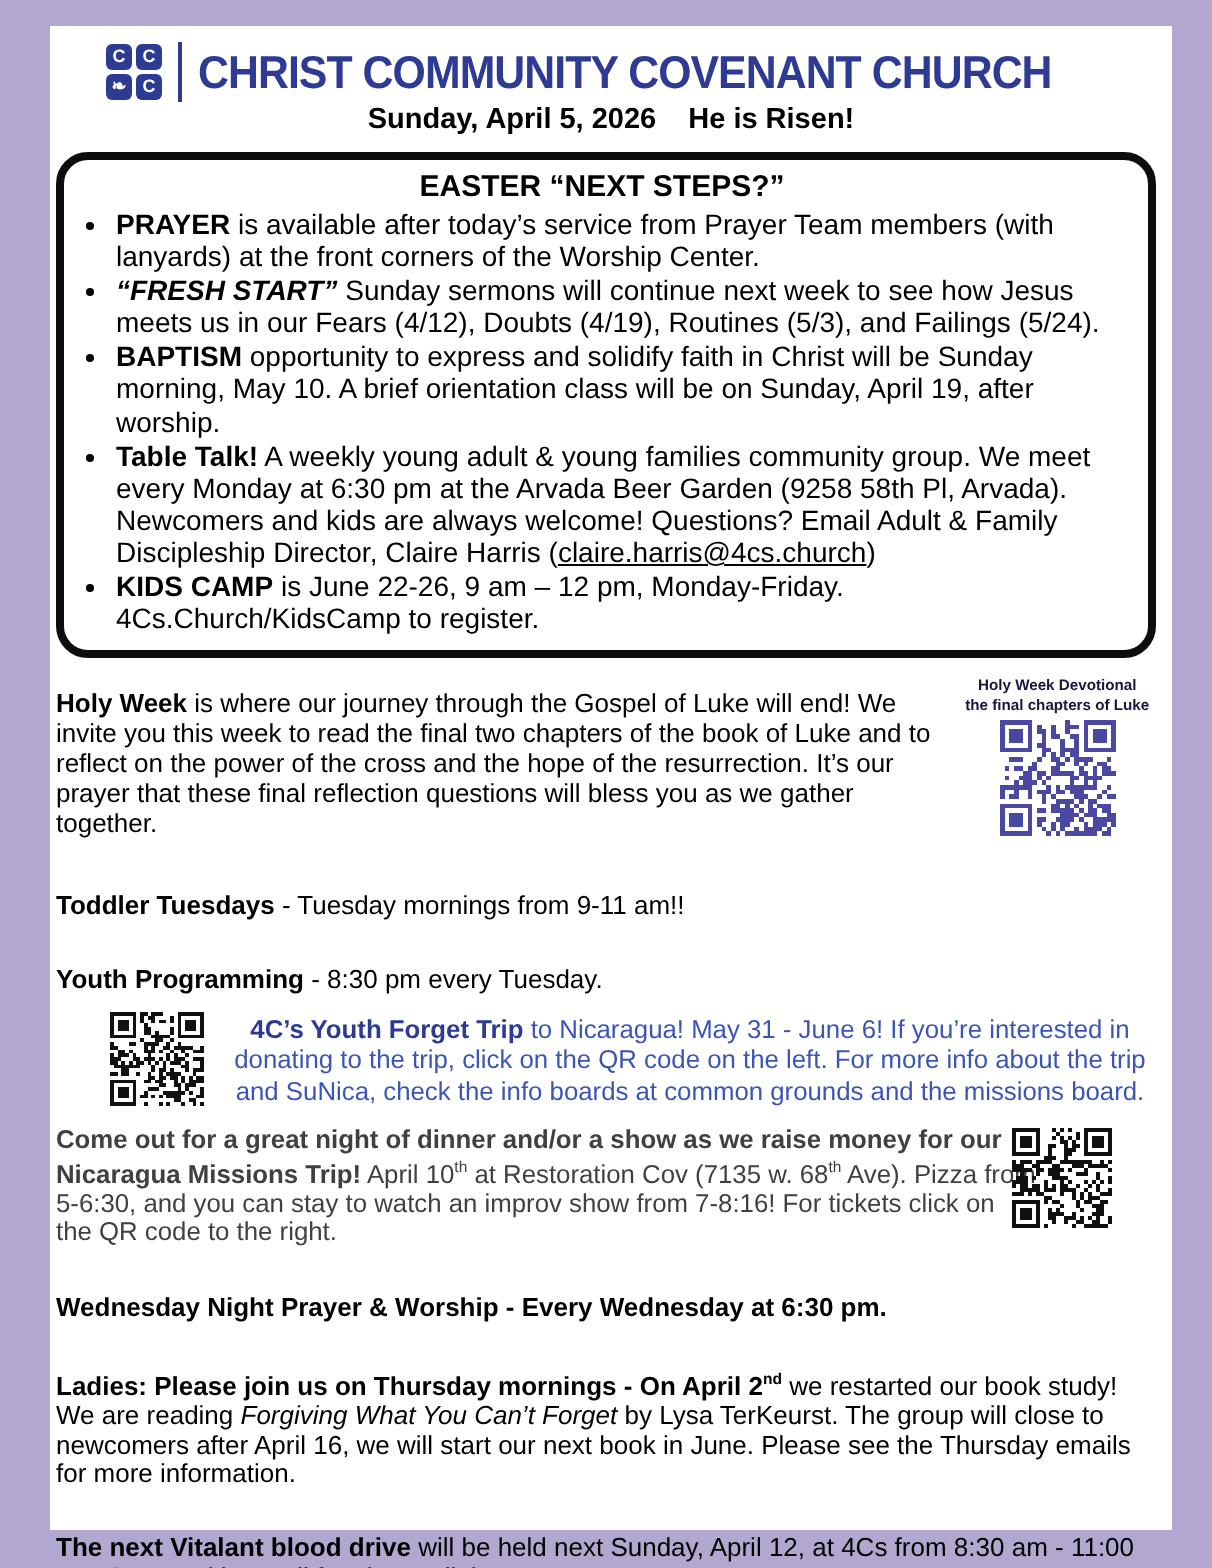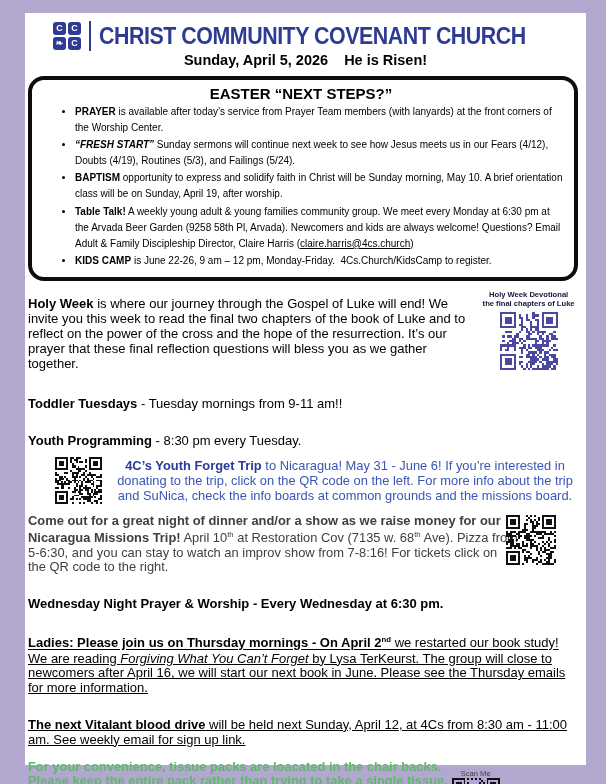--- a/index.html
+++ b/index.html
@@ -31,21 +31,21 @@
   }
   .date-row{text-align:center;font-size:14.5px;font-weight:bold;color:#000;margin-top:1px;}
   .date-row .tagline{margin-left:16px;}
   
   .easter-box{
     margin:3px 8px 0 3px;border:4.5px solid #0d0d0d;border-radius:16px;
     padding:3px 10px 7px 6px;
   }
   .box-title{margin:2px 0 2px;text-align:center;font-size:15px;font-weight:bold;color:#000;}
   .box-list{margin:0;padding-left:20px;}
-  .box-list li{font-size:10px;line-height:16.1px;color:#000;margin-bottom:1px;margin-left:17px;}
+  .box-list li{font-size:14px;line-height:16.1px;color:#000;margin-bottom:1px;}
   
   .s-b{font-weight:bold;}
   .s-bi{font-weight:bold;font-style:italic;}
   .s-i{font-style:italic;}
   .s-sup{font-size:60%;vertical-align:super;}
   .s-bsup{font-size:60%;vertical-align:super;font-weight:bold;}
   .s-link{text-decoration:underline;}
   
   main{display:block;padding:0 8px 0 3px;}
   .body-par{margin:0;font-size:13px;line-height:15px;color:#000;}
@@ -57,21 +57,21 @@
   .qr{display:inline-block;}
   .qr svg{display:block;}
   .qr-hw{width:58px;height:58px;margin-top:3px;}
   .mission-row{display:flex;align-items:flex-start;margin-top:9px;padding-left:27px;}
   .qr-mission{width:47px;height:47px;flex:0 0 auto;}
   .mission-text{flex:1;margin:0;text-align:center;color:#3a55b5;font-size:12.9px;line-height:15.2px;padding:1px 0 0 10px;}
   .mission-text .s-b{color:#2b3a94;}
   .improv-section{position:relative;margin-top:10px;}
   .improv-text{margin:0;width:490px;color:#404040;font-size:12.9px;line-height:14.3px;}
   .qr-improv{position:absolute;right:22px;top:1px;width:50px;height:50px;}
-  .ladies-par,.blood-par{line-height:14.8px;text-decoration:underline;}
+  .ladies-par,.blood-par{line-height:14.8px;}
   
   .footer-area{position:relative;margin-top:12px;}
   .green-note{margin:0 0 11px;color:#5fb96a;font-size:12.9px;line-height:14.6px;}
   .contact-block{color:#3a55a8;font-size:13px;line-height:15.4px;}
   .scan-block{position:absolute;right:68px;top:9px;text-align:center;color:#3f3f3f;font-size:7.6px;line-height:1.3;}
   .scan-mid{display:flex;align-items:center;gap:2px;justify-content:center;}
   .vlabel{writing-mode:vertical-rl;font-size:6.4px;color:#555;letter-spacing:.2px;white-space:nowrap;}
   .vleft{transform:rotate(180deg);}
   .qr-site{width:48px;height:48px;}
 </style>

